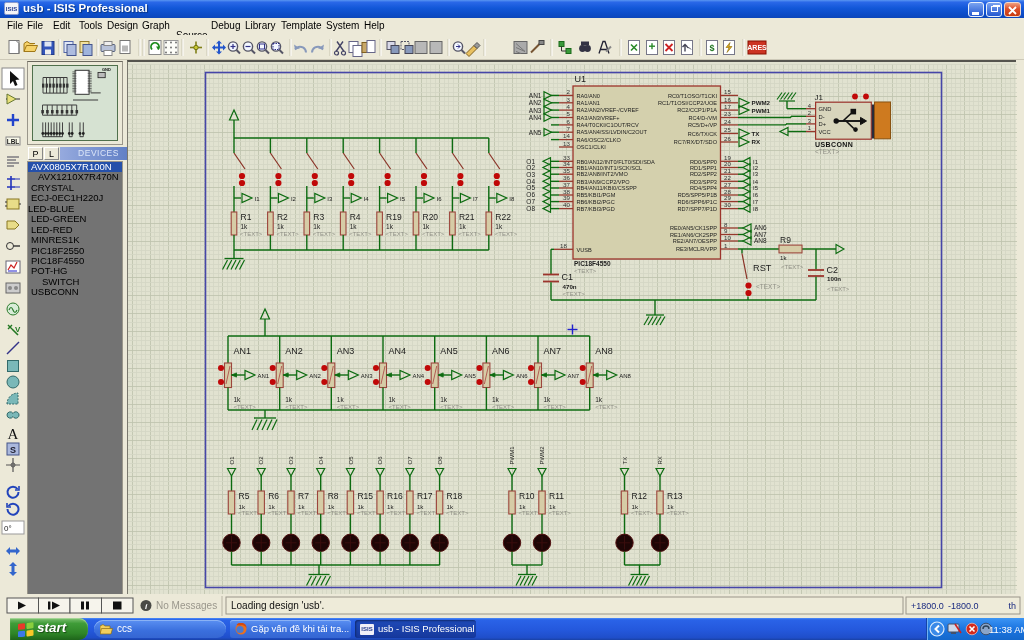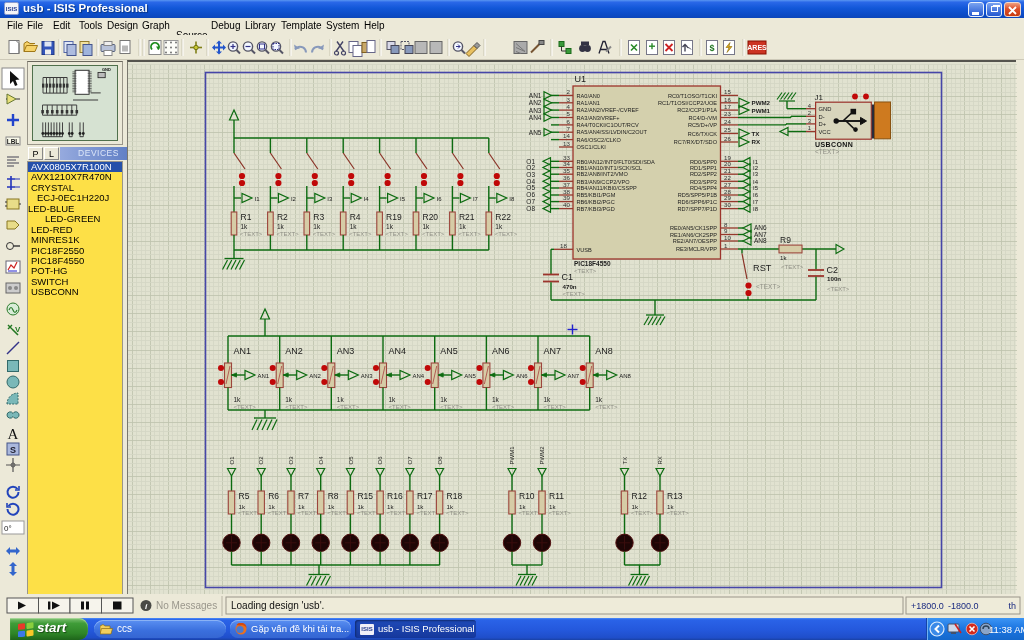--- a/index.html
+++ b/index.html
@@ -473,33 +473,33 @@
         <line x1="46.9" y1="70.7" x2="50.3" y2="70.7" stroke="#3a3a3a" stroke-width="1"></line>
         <line x1="57.7" y1="26.9" x2="67.7" y2="26.9" stroke="#3a3a3a" stroke-width="1"></line>
         <line x1="40.0" y1="34.0" x2="65.1" y2="34.0" stroke="#3a3a3a" stroke-width="1"></line>
       </svg></div>
 </div>
 
 <div class="abs" style="left:28px;top:147px;width:15px;height:13px;background:#ece9d8;border:1px solid #888;border-top-color:#fff;border-left-color:#fff;font-size:9px;text-align:center;line-height:12px">P</div>
 <div class="abs" style="left:44px;top:147px;width:15px;height:13px;background:#ece9d8;border:1px solid #888;border-top-color:#fff;border-left-color:#fff;font-size:9px;text-align:center;line-height:12px">L</div>
 <div class="abs" style="left:60px;top:147px;width:77px;height:13px;background:linear-gradient(90deg,#96aade,#5a7ac2);color:#dce6f8;font-size:8.5px;text-align:center;line-height:13px;letter-spacing:0.5px">DEVICES</div>
 
-<div class="abs" style="left:27px;top:161px;width:96px;height:433px;background:#fde047;border:1px solid #9a968a;border-bottom:none;font-size:9.5px;color:#000;overflow:hidden">
+<div class="abs" style="left:27px;top:161px;width:96px;height:433px;background:#737373;border:1px solid #9a968a;border-bottom:none;font-size:9.5px;color:#000;overflow:hidden">
 <div style="height:10.45px;line-height:10.6px;padding-left:3px;background:#2550aa;color:#fff;white-space:nowrap">AVX0805X7R100N</div>
-    <div style="height:10.45px;line-height:10.6px;padding-left:3px;white-space:nowrap">AVX1210X7R470N</div>
+    <div style="height:10.45px;line-height:10.6px;padding-left:10px;white-space:nowrap">AVX1210X7R470N</div>
     <div style="height:10.45px;line-height:10.6px;padding-left:3px;white-space:nowrap">CRYSTAL</div>
-    <div style="height:10.45px;line-height:10.6px;padding-left:9px;white-space:nowrap">ECJ-0EC1H220J</div>
+    <div style="height:10.45px;line-height:10.6px;padding-left:3px;white-space:nowrap">ECJ-0EC1H220J</div>
     <div style="height:10.45px;line-height:10.6px;padding-left:0;white-space:nowrap">LED-BLUE</div>
-    <div style="height:10.45px;line-height:10.6px;padding-left:17px;white-space:nowrap">LED-GREEN</div>
+    <div style="height:10.45px;line-height:10.6px;padding-left:3px;white-space:nowrap">LED-GREEN</div>
     <div style="height:10.45px;line-height:10.6px;padding-left:3px;white-space:nowrap">LED-RED</div>
     <div style="height:10.45px;line-height:10.6px;padding-left:3px;white-space:nowrap">MINRES1K</div>
     <div style="height:10.45px;line-height:10.6px;padding-left:3px;white-space:nowrap">PIC18F2550</div>
     <div style="height:10.45px;line-height:10.6px;padding-left:3px;white-space:nowrap">PIC18F4550</div>
     <div style="height:10.45px;line-height:10.6px;padding-left:3px;white-space:nowrap">POT-HG</div>
-    <div style="height:10.45px;line-height:10.6px;padding-left:3px;white-space:nowrap">SWITCH</div>
+    <div style="height:10.45px;line-height:10.6px;padding-left:14px;white-space:nowrap">SWITCH</div>
     <div style="height:10.45px;line-height:10.6px;padding-left:3px;white-space:nowrap">USBCONN</div>
 </div>
 
 <div class="abs" style="left:127px;top:60px;width:889px;height:534px;border-top:2px solid #55544e;border-left:1px solid #7a786e;background:#e1e2d0;">
 <svg width="889" height="534" viewBox="127 60 889 534" style="position:absolute;left:0;top:0">
       <g shape-rendering="crispEdges">
         <line x1="131.20" y1="62" x2="131.20" y2="594" stroke="#bec3ae" stroke-width="0.85"></line>
         <line x1="135.72" y1="62" x2="135.72" y2="594" stroke="#d3d6c4" stroke-width="0.85"></line>
         <line x1="140.25" y1="62" x2="140.25" y2="594" stroke="#d3d6c4" stroke-width="0.85"></line>
         <line x1="144.77" y1="62" x2="144.77" y2="594" stroke="#d3d6c4" stroke-width="0.85"></line>
@@ -1541,21 +1541,21 @@
         </g>
       </svg>
   <span class="abs" style="left:27px;top:2px;color:#fff;font-size:13.5px;font-weight:bold;font-style:italic;text-shadow:1px 1px 1px #1a4a14">start</span>
  </div>
  <div class="abs" style="left:84px;top:2px;width:132px;height:18px;border-radius:9px;background:linear-gradient(180deg,#5b90f2,#3a6fdd 60%,#3566d2);box-shadow:inset 0 1px 0 #8ab2f5;color:#fff;font-size:10px">
   <svg width="13" height="11" style="position:absolute;left:6px;top:4px">
         <path d="M0 10 l1.5-5.5 l11 0 L11 10 z M0 10 L0 2 l3-1.5 l2 1.5 l5 0 l0 2" fill="#f2cf5c" stroke="#8a6a14" stroke-width="0.7"></path>
       </svg>
   <span class="abs" style="left:23px;top:3px">ccs</span>
  </div>
- <div class="abs" style="left:220px;top:2px;width:121px;height:18px;border-radius:8px;background:linear-gradient(180deg,#5b90f2,#3a6fdd 60%,#3566d2);box-shadow:inset 0 1px 0 #8ab2f5;color:#fff;font-size:9.5px;overflow:hidden;white-space:nowrap">
+ <div class="abs" style="left:220px;top:2px;width:121px;height:18px;border-radius:3px;background:linear-gradient(180deg,#5b90f2,#3a6fdd 60%,#3566d2);box-shadow:inset 0 1px 0 #8ab2f5;color:#fff;font-size:9.5px;overflow:hidden;white-space:nowrap">
   <svg width="12" height="12" style="position:absolute;left:5px;top:3px">
         <circle cx="6" cy="6" r="5.5" fill="#e87020"></circle>
         <circle cx="5" cy="6.5" r="3.6" fill="#4a7ad0"></circle>
         <path d="M1.5 2 A5.5 5.5 0 0 1 11.5 5 A5 5 0 0 0 5 2.5 Z" fill="#d44a10"></path>
       </svg>
   <span class="abs" style="left:21px;top:3px">Gặp vấn đề khi tải tra...</span>
  </div>
  <div class="abs" style="left:345px;top:2px;width:121px;height:18px;border-radius:3px;background:linear-gradient(180deg,#1f4ab8,#16389c);box-shadow:inset 1px 1px 2px #102a70;color:#fff;font-size:9.5px;overflow:hidden;white-space:nowrap">
   <div class="abs" style="left:5px;top:3.5px;width:14px;height:11px;background:#f0f0f8;border-radius:1px;font-size:6px;font-weight:bold;color:#223a8c;text-align:center;line-height:10px">ISIS</div>
   <span class="abs" style="left:23px;top:3px">usb - ISIS Professional</span>

